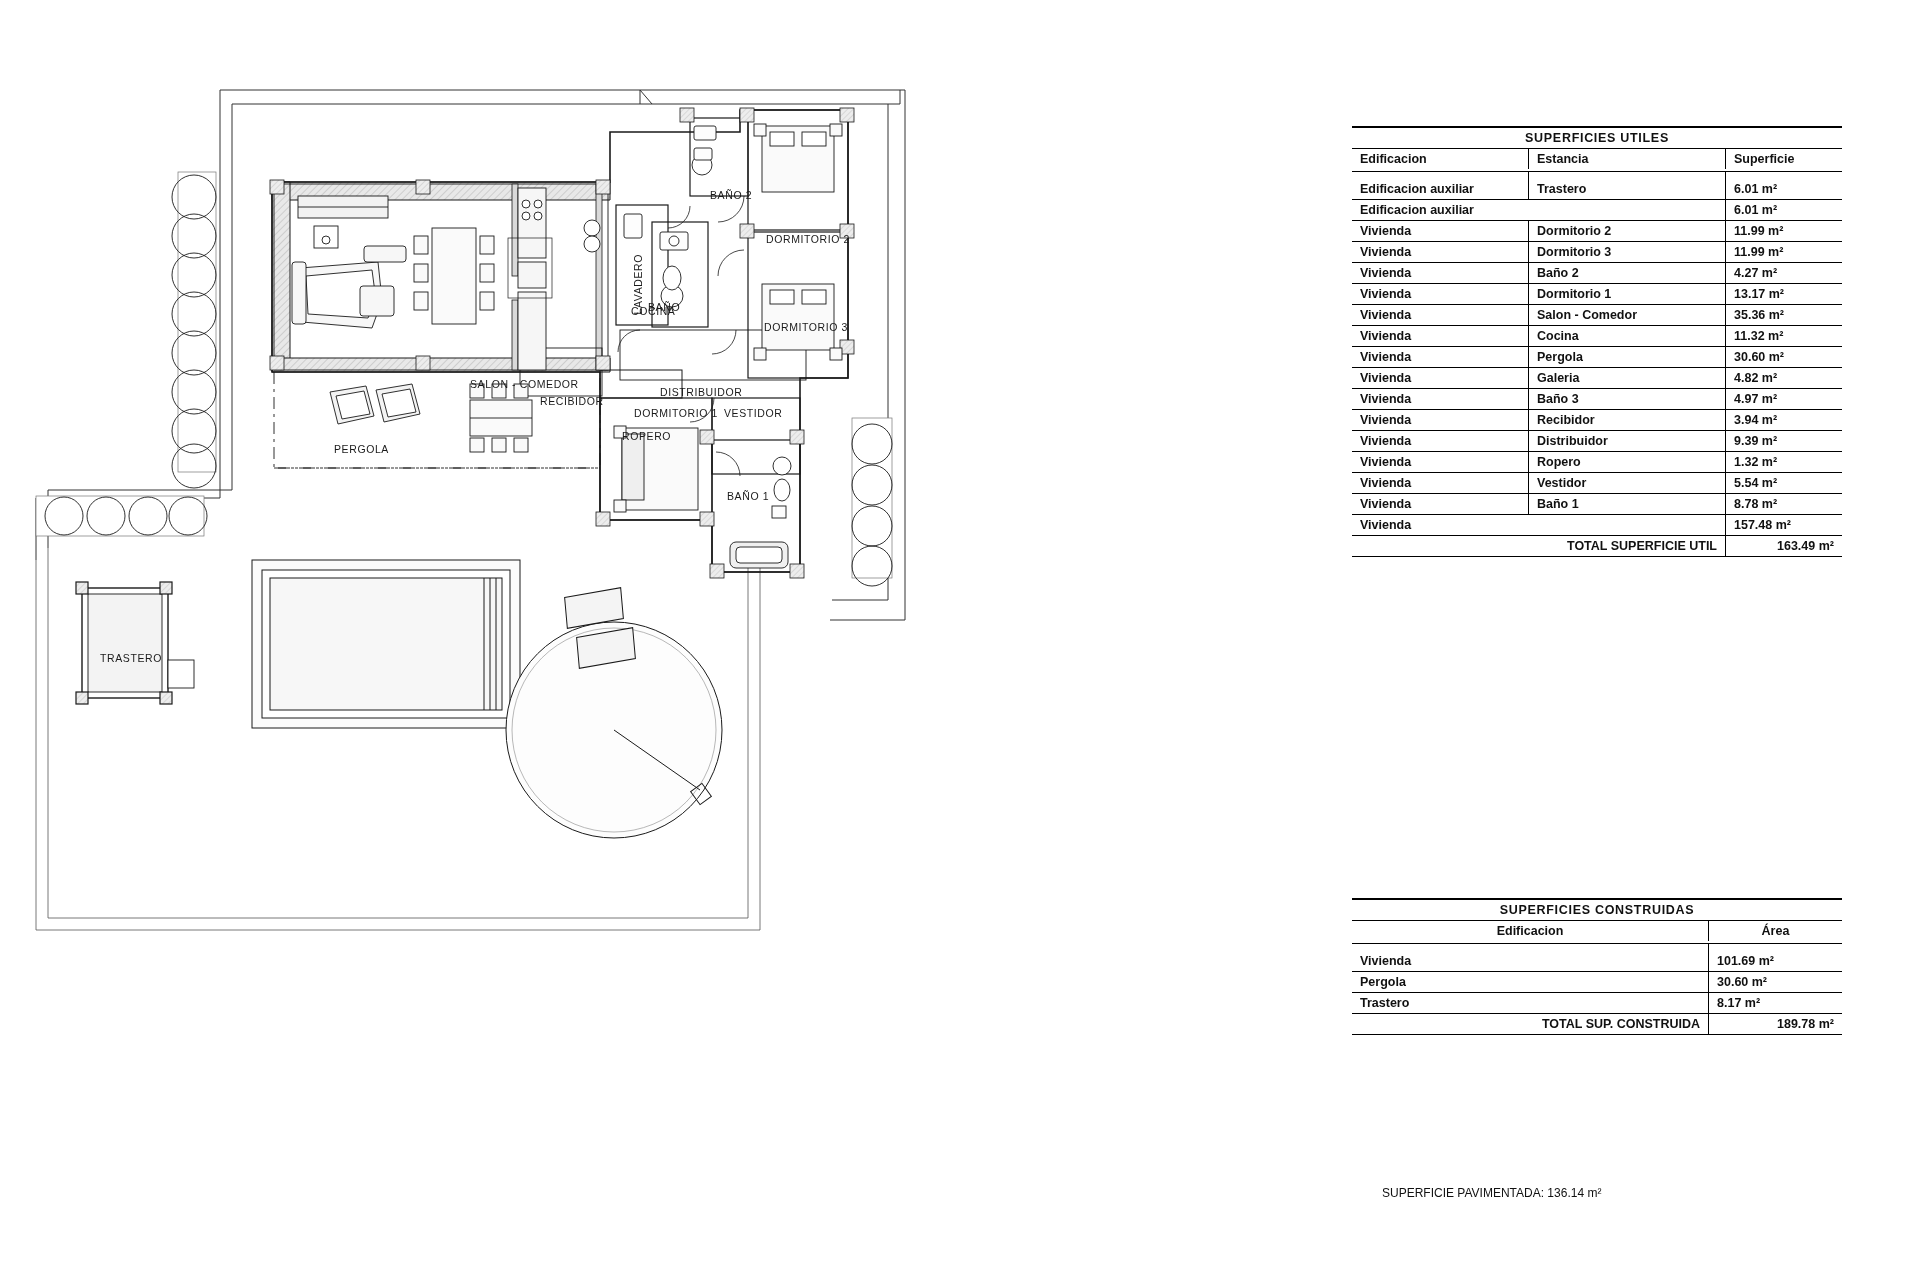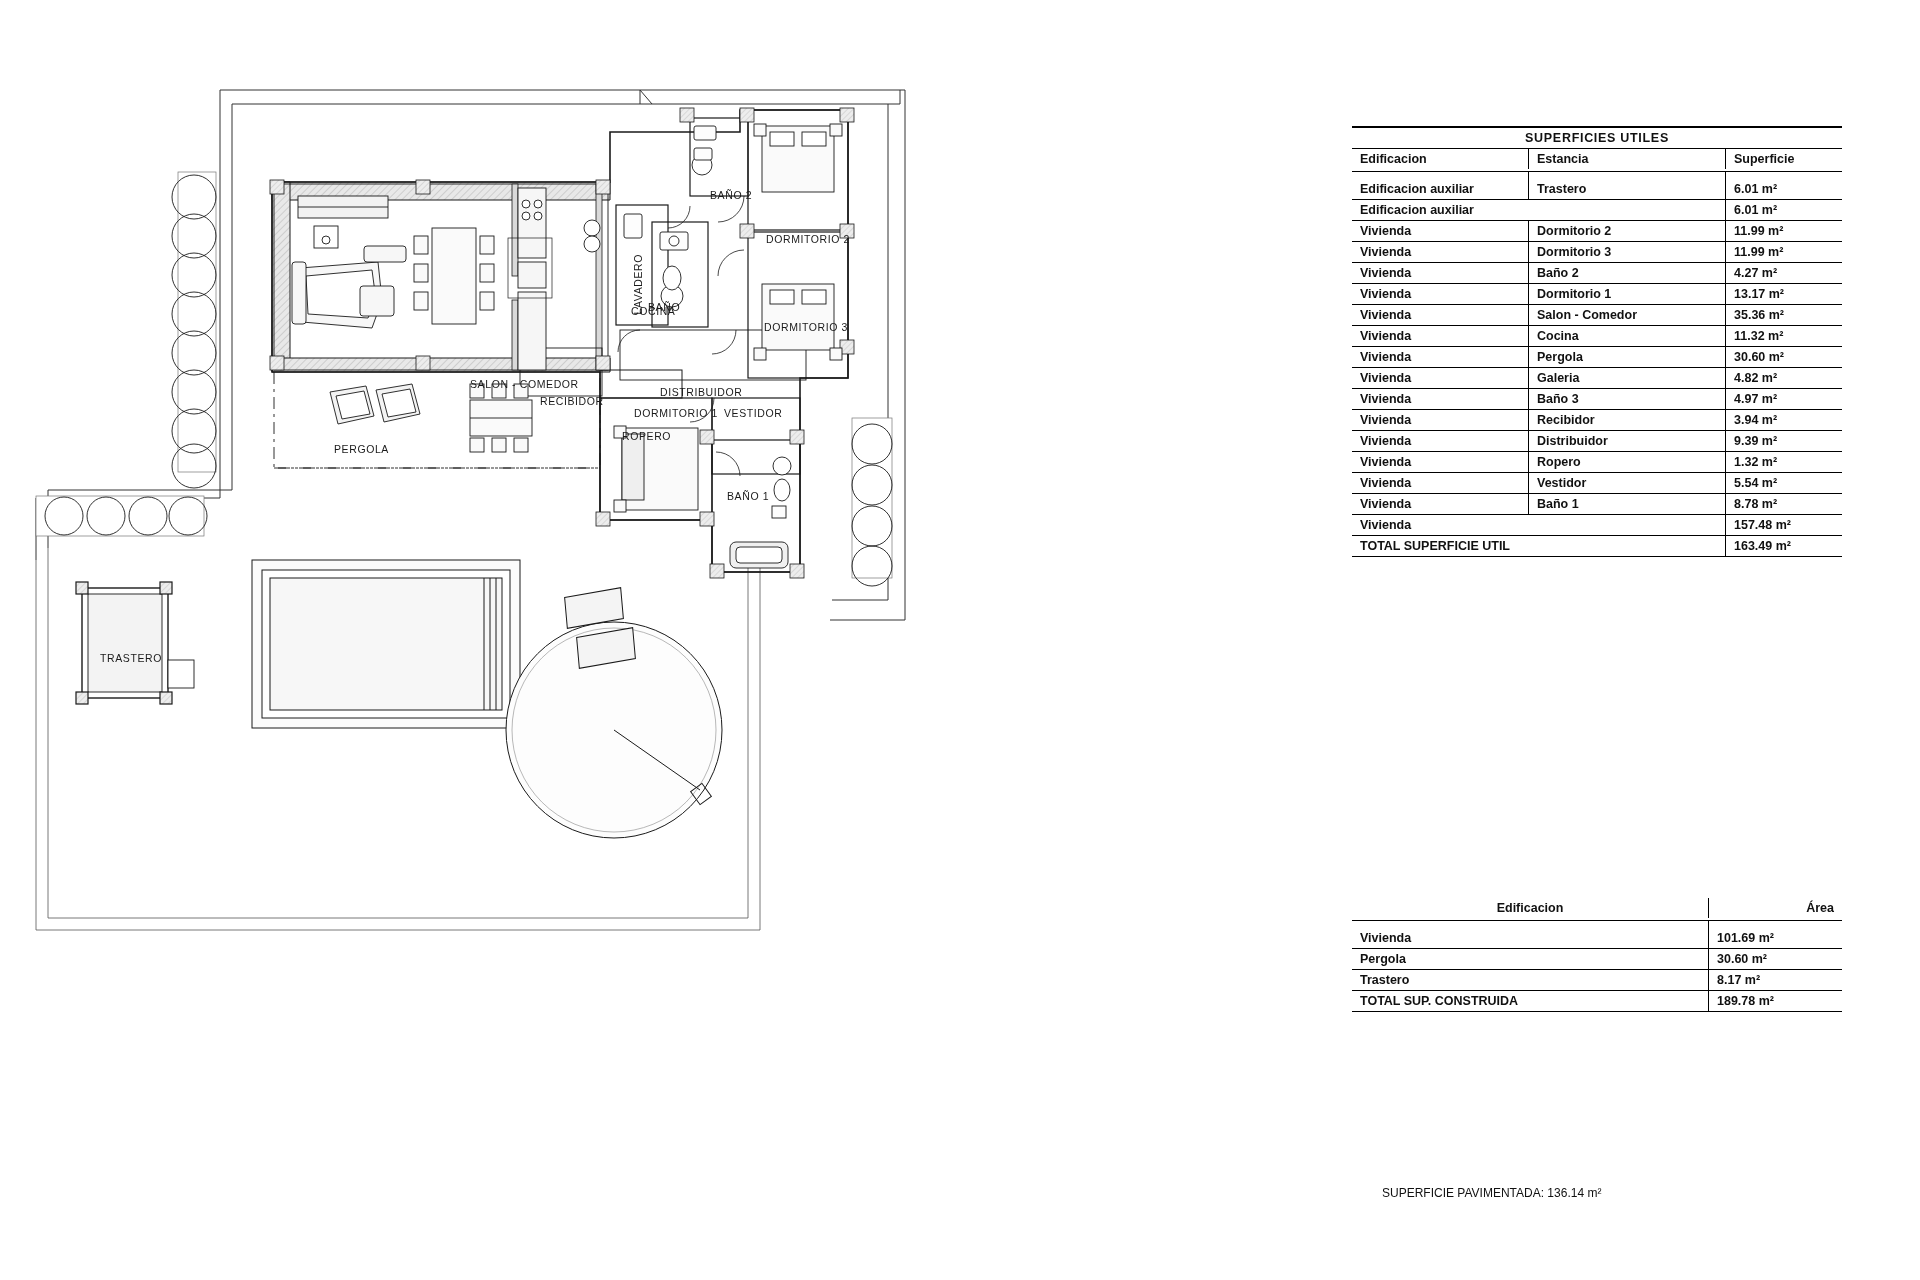--- a/index.html
+++ b/index.html
@@ -13,21 +13,21 @@
 
   
   .table-block{position:absolute;font-family:"Liberation Sans",sans-serif;}
   table.sup{border-collapse:collapse;width:100%;}
   table.sup td{padding:3px 8px;font-size:12.5px;color:#111;}
   .hdr-title{text-align:center;font-weight:bold;font-size:17px;letter-spacing:.7px;padding:6px 0 8px 0;}
   .col-hdr td{font-weight:bold;font-size:13px;padding-top:4px;padding-bottom:6px;margin-top:24px;}
   .b{font-weight:bold;}
   .num{text-align:left;}
   .sum td{font-weight:bold;font-size:15px;padding-top:6px;padding-bottom:6px;}
-  .grand td{font-weight:bold;font-size:16px;padding-top:8px;padding-bottom:8px;}
+  .grand td{font-weight:bold;font-size:16px;padding-top:8px;padding-bottom:8px;text-align:right;}
   .lineTop{border-top:1px solid #000;}
   .lineBot{border-bottom:1px solid #000;}
   .vline{border-left:1px solid #000;}
   .foot-note{position:absolute;font-size:12px;color:#111;}
 </style>
 </head>
 <body>
 
 <div id="plan">
   <svg width="1340" height="1280" viewBox="0 0 1340 1280">
@@ -426,23 +426,26 @@
         <td colspan="2" class="lineTop lineBot">TOTAL SUPERFICIE UTIL</td>
         <td class="lineTop lineBot vline">163.49 m²</td>
       </tr>
     </tbody>
   </table>
 </div>
 
 <div class="table-block" style="left:1352px;top:898px;width:490px;">
   <table class="sup">
     <tbody>
+      <tr>
+          <td colspan="2" class="hdr-title" style="border-top:2px solid #000;border-bottom:1px solid #000;">SUPERFICIES CONSTRUIDAS</td>
+        </tr>
       <tr class="col-hdr">
         <td style="text-align:center;width:340px;">Edificacion</td>
-        <td class="vline" style="text-align:right;">Área</td>
+        <td class="vline" style="text-align:center;">Área</td>
       </tr>
       <tr>
           <td colspan="2" style="border-bottom:1.4px solid #000;height:2px;padding:0;"></td>
         </tr>
 
       <tr>
         <td class="b" style="padding-top:10px;">Vivienda</td>
         <td class="b vline num" style="padding-top:10px;">101.69 m²</td>
       </tr>
       <tr>

